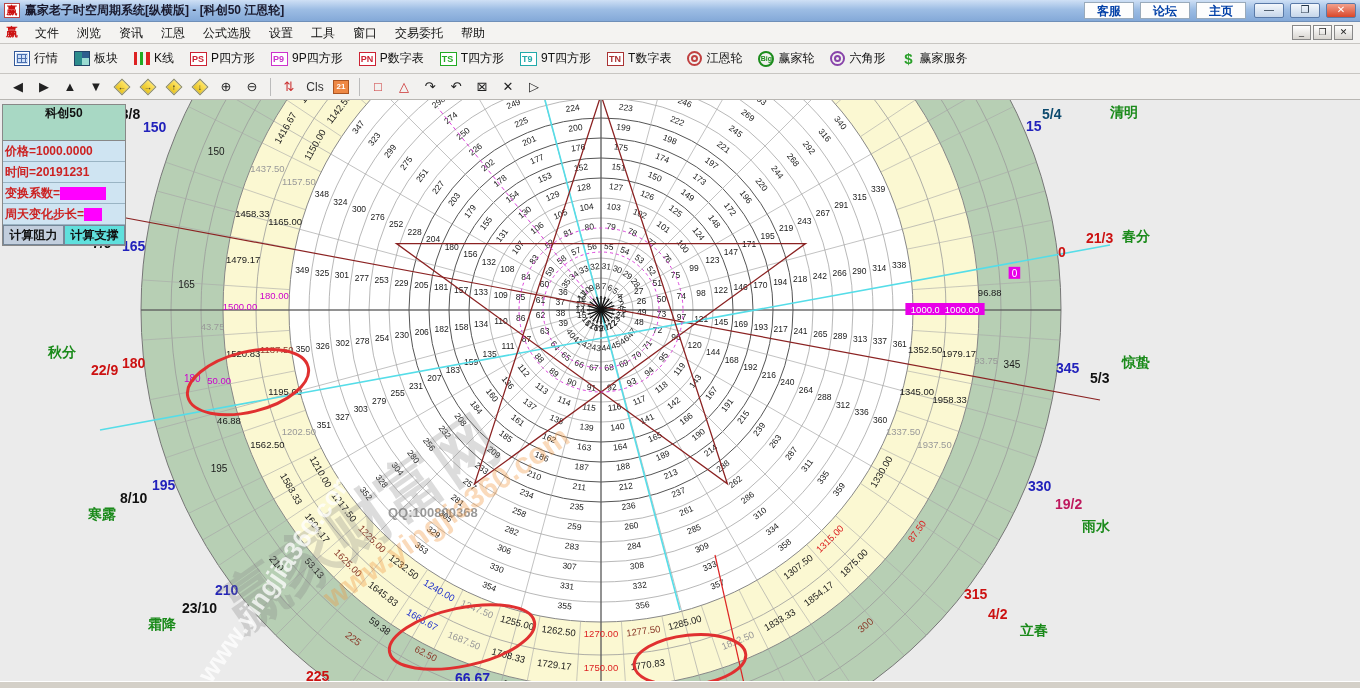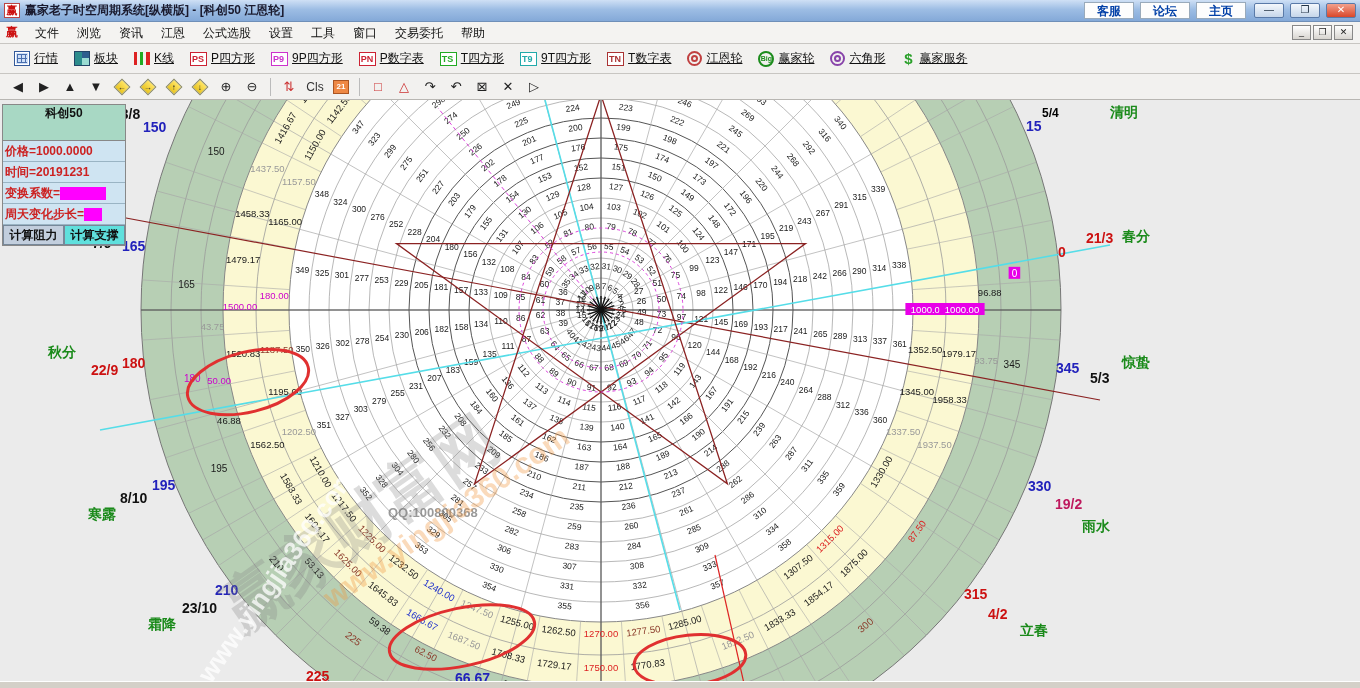--- a/index.html
+++ b/index.html
@@ -26,21 +26,21 @@
   #menu-logo { color:#c11; font-weight:bold; font-size:12px; margin:0 8px 0 2px; }
   .menu-item { font-size:12px; color:#111; padding:2px 9px; cursor:pointer; }
   #mdi-controls { margin-left:auto; display:flex; gap:2px; padding-right:3px; }
   .mdibtn { width:19px; height:15px; border:1px solid #888; background:linear-gradient(#fff,#d8d5d0);
     font-size:9px; line-height:13px; text-align:center; color:#222; }
 
   
   #toolbar1 { position:absolute; left:0; top:44px; width:1360px; height:30px; background:#f2f1ef;
     border-bottom:1px solid #c8c6c2; display:flex; align-items:center; padding:0 6px; }
   .tb1-item { display:flex; align-items:center; gap:4px; padding:3px 7px; cursor:pointer; border:1px solid transparent; }
-  .tb1-label { font-size:12px; color:#111;text-decoration:underline; }
+  .tb1-label { font-size:12px; color:#111; }
   .tico { width:16px; height:15px; display:inline-block; position:relative; }
   .tico.grid { border:1px solid #345a9a; background:
       linear-gradient(#cfe0f8,#cfe0f8); box-shadow:inset 0 0 0 1px #fff; }
   .tico.grid::after{content:"";position:absolute;inset:2px;
       background:repeating-linear-gradient(90deg,#4a6fae 0 1px,transparent 1px 4px),
                  repeating-linear-gradient(0deg,#4a6fae 0 1px,transparent 1px 4px);}
   .tico.blocks { background:
       linear-gradient(90deg,#2c8c8c 0 7px,transparent 7px),
       linear-gradient(0deg,#9adcd2 0 7px,transparent 7px);
       background-color:#2e5e8e; border:1px solid #246; }
@@ -777,21 +777,21 @@
         <div class="out-label" style="left: 91px; top: 262px; color: rgb(204, 17, 17); font-size: 14px;">22/9</div>
         <div class="out-label" style="left: 122px; top: 255px; color: rgb(204, 17, 17); font-size: 14px;">180</div>
         <div class="out-label" style="left: 88px; top: 406px; color: rgb(26, 138, 26); font-size: 14px;">寒露</div>
         <div class="out-label" style="left: 120px; top: 390px; color: rgb(17, 17, 17); font-size: 14px;">8/10</div>
         <div class="out-label" style="left: 152px; top: 377px; color: rgb(34, 34, 187); font-size: 14px;">195</div>
         <div class="out-label" style="left: 148px; top: 516px; color: rgb(26, 138, 26); font-size: 14px;">霜降</div>
         <div class="out-label" style="left: 182px; top: 500px; color: rgb(17, 17, 17); font-size: 14px;">23/10</div>
         <div class="out-label" style="left: 215px; top: 482px; color: rgb(34, 34, 187); font-size: 14px;">210</div>
         <div class="out-label" style="left: 306px; top: 568px; color: rgb(204, 17, 17); font-size: 14px;">225</div>
         <div class="out-label" style="left: 455px; top: 570px; color: rgb(34, 34, 187); font-size: 14px;">66.67</div>
-        <div class="out-label" style="left: 1042px; top: 6px; color: #000000; font-size: 12px;">5/4</div>
+        <div class="out-label" style="left: 1042px; top: 6px; color: #0c4a6e; font-size: 14px;">5/4</div>
         <div class="out-label" style="left: 1110px; top: 4px; color: rgb(26, 138, 26); font-size: 14px;">清明</div>
         <div class="out-label" style="left: 1026px; top: 18px; color: rgb(34, 34, 187); font-size: 14px;">15</div>
         <div class="out-label" style="left: 1058px; top: 144px; color: rgb(204, 17, 17); font-size: 14px;">0</div>
         <div class="out-label" style="left: 1086px; top: 130px; color: rgb(204, 17, 17); font-size: 14px;">21/3</div>
         <div class="out-label" style="left: 1122px; top: 128px; color: rgb(26, 138, 26); font-size: 14px;">春分</div>
         <div class="out-label" style="left: 1056px; top: 260px; color: rgb(34, 34, 187); font-size: 14px;">345</div>
         <div class="out-label" style="left: 1090px; top: 270px; color: rgb(17, 17, 17); font-size: 14px;">5/3</div>
         <div class="out-label" style="left: 1122px; top: 254px; color: rgb(26, 138, 26); font-size: 14px;">惊蛰</div>
         <div class="out-label" style="left: 1028px; top: 378px; color: rgb(34, 34, 187); font-size: 14px;">330</div>
         <div class="out-label" style="left: 1055px; top: 396px; color: #be185d; font-size: 14px;">19/2</div>

